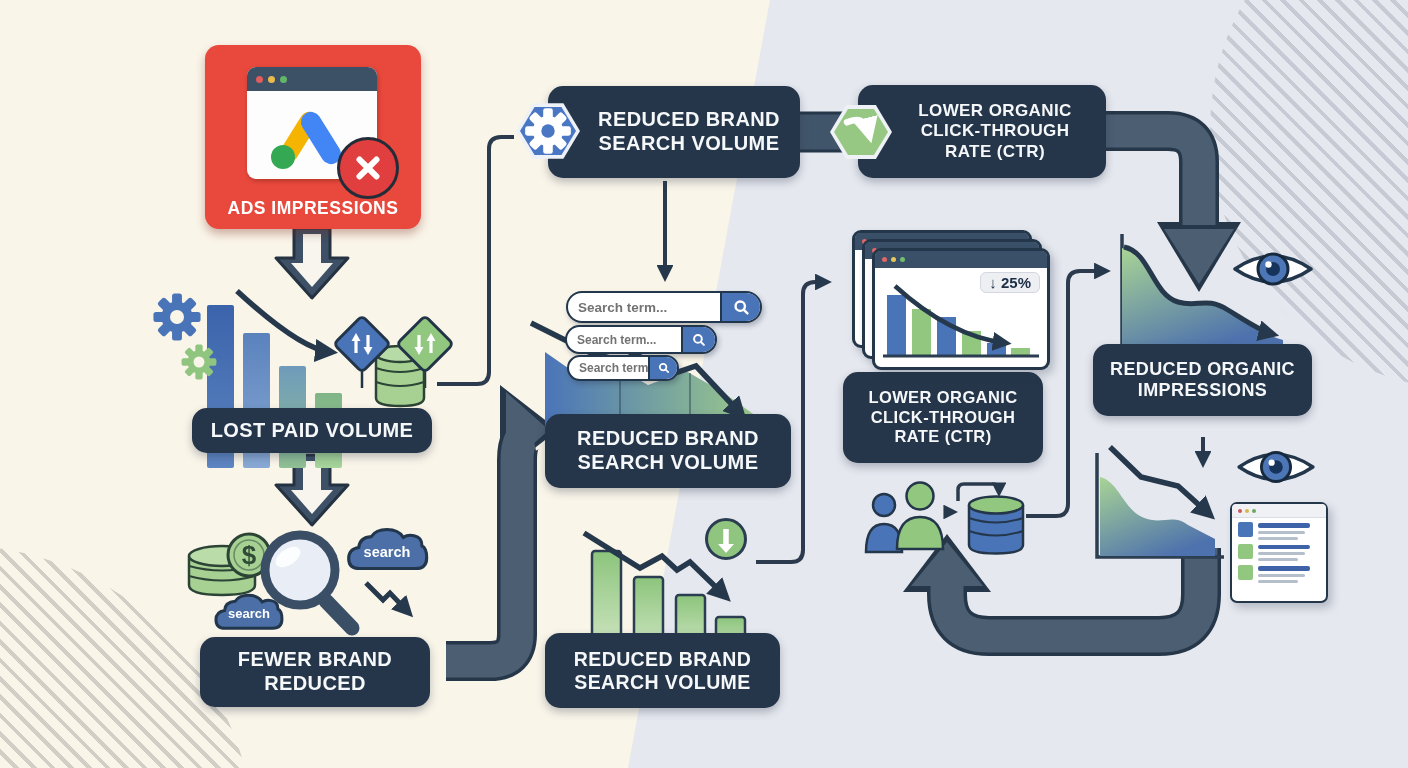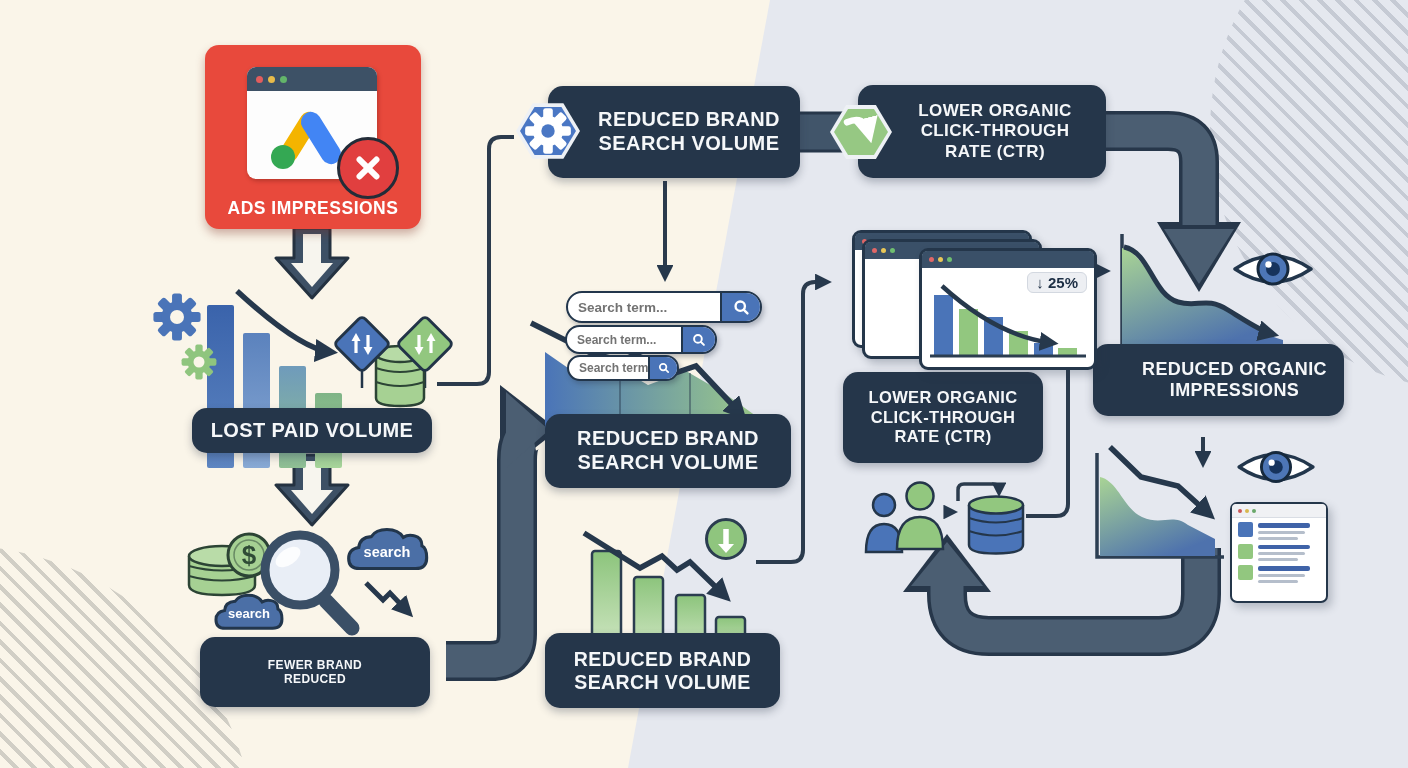--- a/index.html
+++ b/index.html
@@ -287,21 +287,21 @@
         <i class="b1"></i>
         <i class="b2"></i>
       </div>
     <div class="ads-label">ADS IMPRESSIONS</div>
   </div>
 
   <div class="node" style="left:192px;top:408px;width:240px;height:45px;font-size:20px;">
     <span>LOST PAID VOLUME</span>
   </div>
 
-  <div class="node" style="left:200px;top:637px;width:230px;height:70px;font-size:12px;">
+  <div class="node" style="left:200px;top:637px;width:230px;height:70px;font-size:20px;">
     <span>FEWER BRAND</span>
     <span>REDUCED</span>
   </div>
 
   <div class="node" style="left:548px;top:86px;width:252px;height:92px;font-size:20px;padding-left:30px;box-sizing:border-box;">
     <span>REDUCED BRAND</span>
     <span>SEARCH VOLUME</span>
   </div>
 
   <div class="node" style="left:858px;top:85px;width:248px;height:93px;font-size:17px;padding-left:26px;box-sizing:border-box;">
@@ -319,21 +319,21 @@
     <span>REDUCED BRAND</span>
     <span>SEARCH VOLUME</span>
   </div>
 
   <div class="node" style="left:843px;top:372px;width:200px;height:91px;font-size:16.5px;">
     <span>LOWER ORGANIC</span>
     <span>CLICK-THROUGH</span>
     <span>RATE (CTR)</span>
   </div>
 
-  <div class="node" style="left:1093px;top:344px;width:219px;height:72px;font-size:18px;padding-left:32px;">
+  <div class="node" style="left:1093px;top:344px;width:219px;height:72px;font-size:18px;">
     <span>REDUCED ORGANIC</span>
     <span>IMPRESSIONS</span>
   </div>
 
   <div class="hexwrap" style="left:516px;top:102px;width:64px;height:58px;">
     <div class="hex hex-outer"></div>
     <div class="hex hex-inner" style="background:#4a77c4"></div>
     <svg class="hex-icon" viewBox="-26 -26 52 52">
       <use href="#gear" fill="#ffffff"></use>
         <circle r="6" fill="#4a77c4"></circle>
@@ -382,21 +382,21 @@
       <span class="dot" style="background:#6fbf70"></span>
     </div>
   </div>
   <div class="win" style="left:862px;top:239px;width:174px;height:114px;">
     <div class="win-head">
       <span class="dot" style="background:#e06767"></span>
       <span class="dot" style="background:#e9c757"></span>
       <span class="dot" style="background:#6fbf70"></span>
     </div>
   </div>
-  <div class="win" style="left:872px;top:248px;width:172px;height:116px;margin-left:47px;">
+  <div class="win" style="left:872px;top:248px;width:172px;height:116px;">
     <div class="win-head">
       <span class="dot" style="background:#e06767"></span>
       <span class="dot" style="background:#e9c757"></span>
       <span class="dot" style="background:#6fbf70"></span>
     </div>
     <svg width="172" height="99" viewBox="0 0 172 99">
       <rect x="12" y="27" width="19" height="61" fill="#4a74b8"></rect>
       <rect x="37" y="41" width="19" height="47" fill="#92c77f"></rect>
       <rect x="62" y="49" width="19" height="39" fill="#4a74b8"></rect>
       <rect x="87" y="63" width="19" height="25" fill="#92c77f"></rect>

